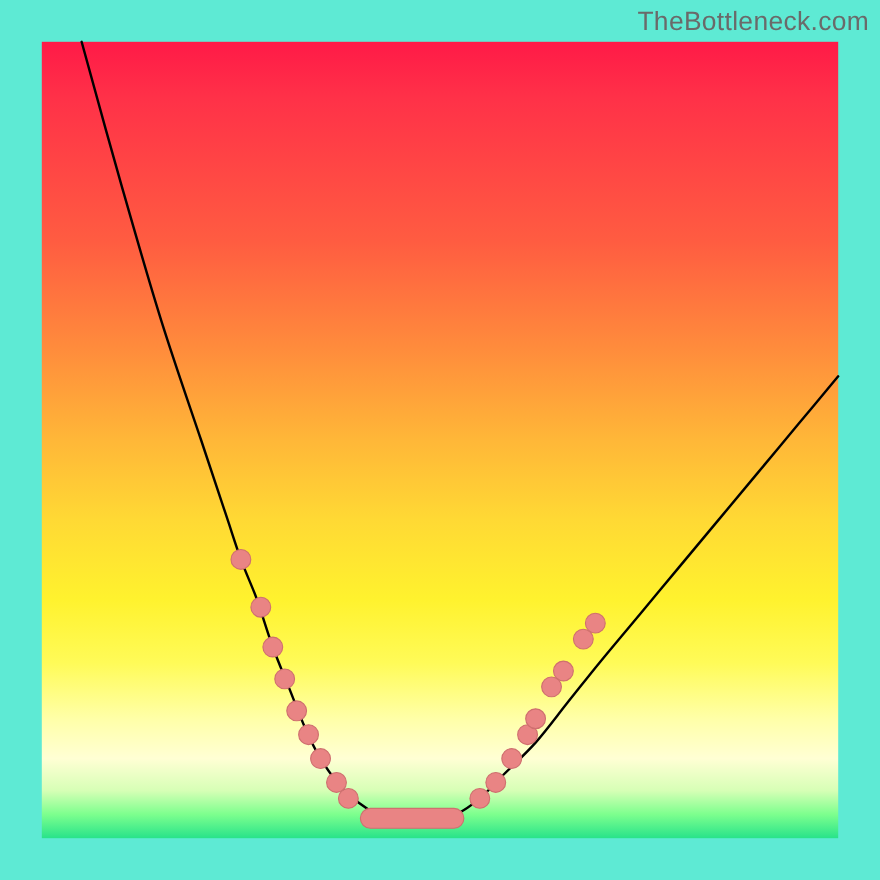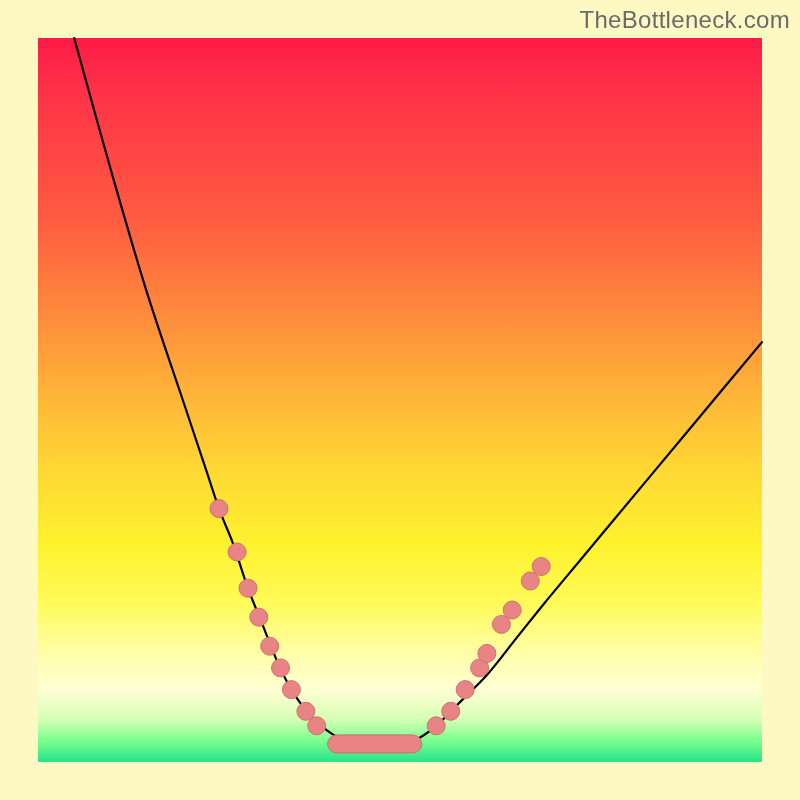--- a/index.html
+++ b/index.html
@@ -10,21 +10,21 @@
     overflow: hidden;
     background: #000;
     font-family: Arial, Helvetica, sans-serif;
   }
   .frame {
     position: absolute;
     left: 0;
     top: 0;
     width: 800px;
     height: 800px;
-    background: #fef9c3;
+    background: #5eead4;
   }
   .plot {
     position: absolute;
     left: 38px;
     top: 38px;
     width: 724px;
     height: 724px;
     
     background: linear-gradient(to bottom,
       #ff1a47 0%,

